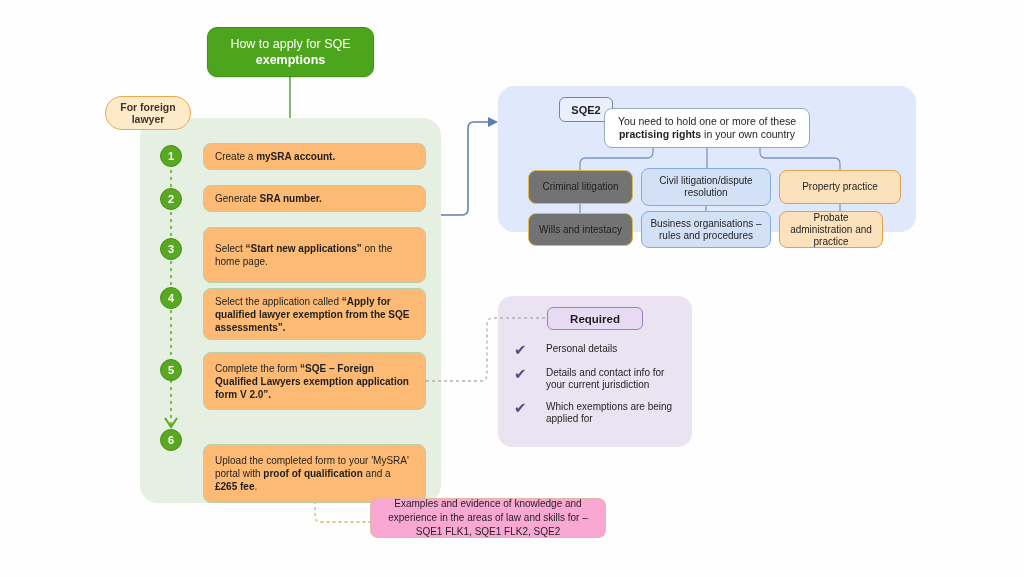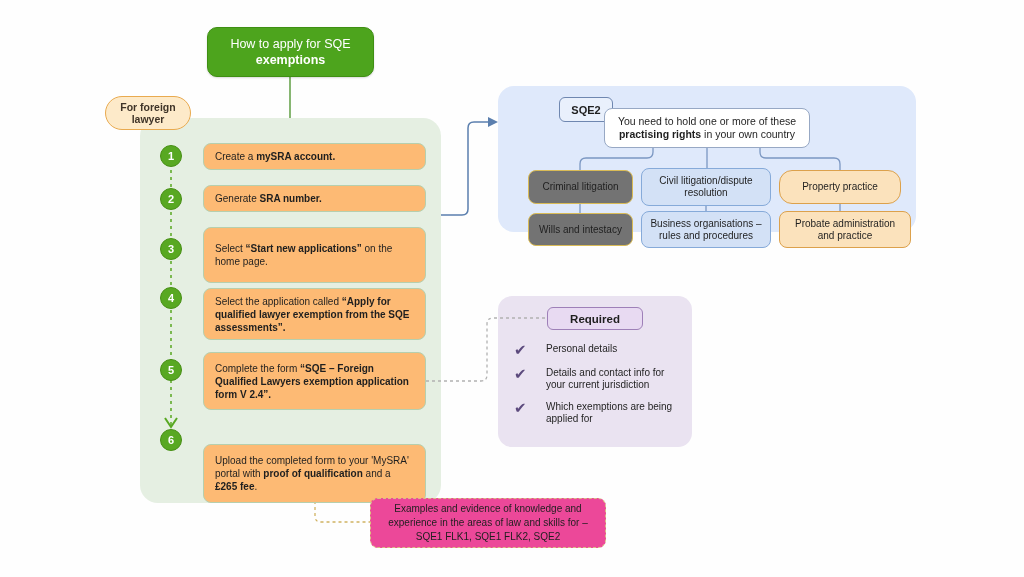--- a/index.html
+++ b/index.html
@@ -61,21 +61,21 @@
   .required-box{
     left:547px;top:307px;width:96px;height:23px;background:#e8daf2;border:1.5px solid #9e80b8;
     border-radius:6px;display:flex;align-items:center;justify-content:center;font-weight:700;font-size:11.5px;
   }
   .checklist{left:514px;top:343px;width:170px;display:flex;flex-direction:column;gap:10px;}
   .check-row{display:flex;align-items:flex-start;}
   .check-glyph{width:32px;font-size:15px;font-weight:700;color:#5c4a7d;line-height:14px;flex:0 0 32px;}
   .check-text{font-size:10px;line-height:12px;}
   
   .note-box{
-    left:370px;top:498px;width:236px;height:50px;background:#ec4899;border:1.5px dashed #d9c084;
+    left:370px;top:498px;width:236px;height:40px;background:#f9a8d4;border:1.5px dashed #d9c084;
     border-radius:8px;display:flex;flex-direction:column;justify-content:center;align-items:center;
     font-size:10px;line-height:14px;text-align:center;white-space:nowrap;
   }
 </style>
 </head>
 <body>
 
 <div class="stage">
 
   <div class="abs layer-panels green-panel"></div>
@@ -140,50 +140,50 @@
   <div class="abs layer-content step-box" style="top:185px;height:27px;">
     <div><span>Generate </span><span class="b">SRA number.</span></div>
   </div>
   <div class="abs layer-content step-box" style="top:227px;height:56px;">
     <div><span>Select </span><span class="b">“Start new applications”</span><span> on the home page.</span></div>
   </div>
   <div class="abs layer-content step-box" style="top:288px;height:52px;">
     <div><span>Select the application called </span><span class="b">“Apply for qualified lawyer exemption from the SQE assessments”.</span></div>
   </div>
   <div class="abs layer-content step-box" style="top:352px;height:58px;">
-    <div><span>Complete the form </span><span class="b">“SQE – Foreign Qualified Lawyers exemption application form V 2.4”.</span></div>
+    <div><span>Complete the form </span><span class="b">“SQE – Foreign Qualified Lawyers exemption application form V 2.0”.</span></div>
   </div>
   <div class="abs layer-content step-box" style="top:444px;height:59px;">
     <div><span>Upload the completed form to your 'MySRA' portal with </span><span class="b">proof of qualification</span><span> and a </span><span class="b">£265 fee</span><span>.</span></div>
   </div>
 
   <div class="abs layer-content sqe2-label">
     <span>SQE2</span>
   </div>
   <div class="abs layer-content rights-box">
     <div>You need to hold one or more of these</div>
     <div><span class="b">practising rights</span><span> in your own country</span></div>
   </div>
 
   <div class="abs layer-content area-box area-yellow" style="left:528px;top:170px;width:105px;height:34px;">
     <span>Criminal litigation</span>
   </div>
   <div class="abs layer-content area-box area-blue" style="left:641px;top:168px;width:130px;height:38px;">
     <span>Civil litigation/dispute resolution</span>
   </div>
-  <div class="abs layer-content area-box area-orange" style="left:779px;top:170px;width:122px;height:34px;border-radius:13px;">
+  <div class="abs layer-content area-box area-orange" style="left:779px;top:170px;width:122px;height:34px;">
     <span>Property practice</span>
   </div>
   <div class="abs layer-content area-box area-yellow" style="left:528px;top:213px;width:105px;height:33px;">
     <span>Wills and intestacy</span>
   </div>
   <div class="abs layer-content area-box area-blue" style="left:641px;top:211px;width:130px;height:37px;">
     <span>Business organisations – rules and procedures</span>
   </div>
-  <div class="abs layer-content area-box area-orange" style="left:779px;top:211px;width:132px;height:37px;">
+  <div class="abs layer-content area-box area-orange" style="left:779px;top:211px;width:104px;height:37px;">
     <span>Probate administration and practice</span>
   </div>
 
   <div class="abs layer-content required-box">
     <span>Required</span>
   </div>
   <div class="abs layer-content checklist">
     <div class="check-row">
       <span class="check-glyph">✔</span>
       <span class="check-text">

